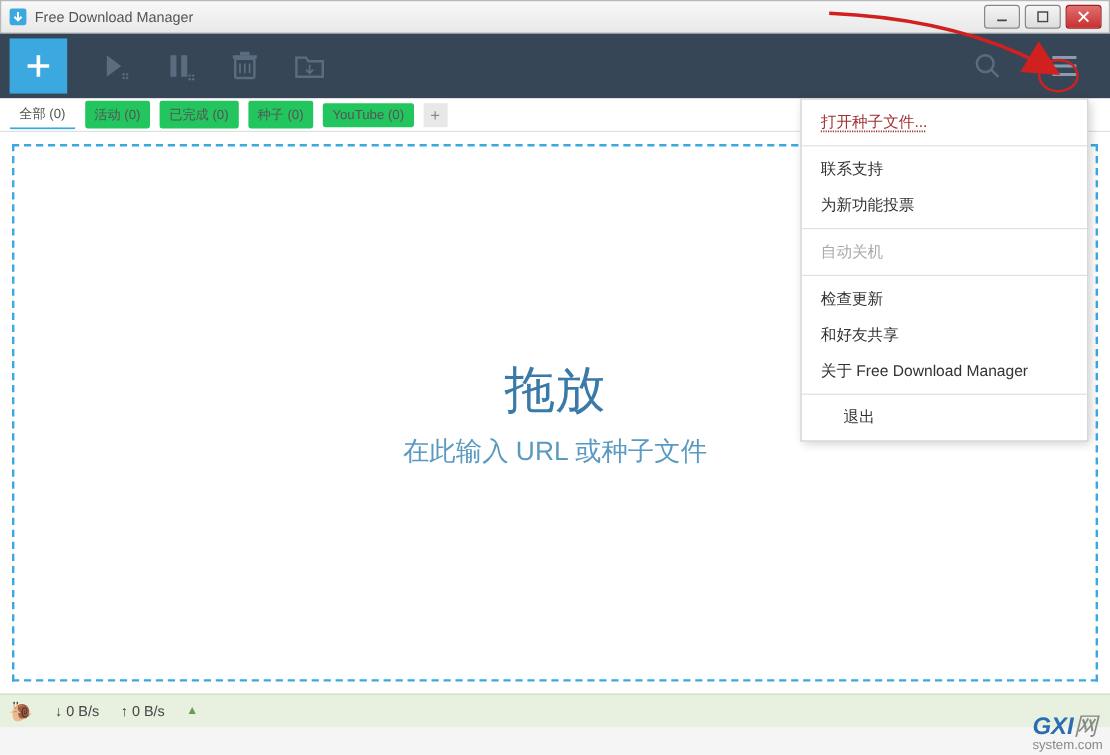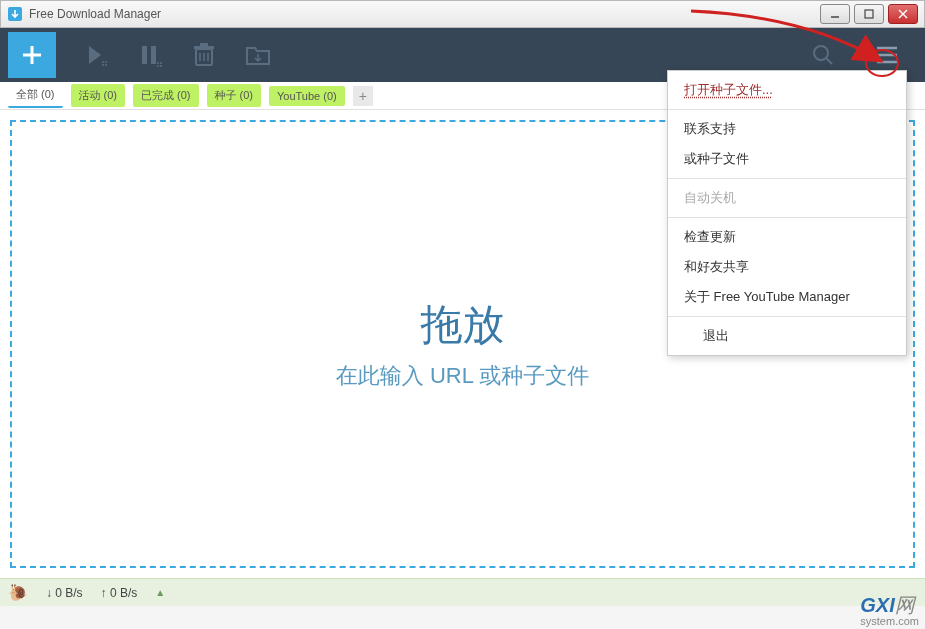--- a/index.html
+++ b/index.html
@@ -15,38 +15,38 @@
 
 
 .toolbar { height: 54px; background: #374656; display: flex; align-items: center; padding: 0 8px; }
 .add-btn { width: 48px; height: 46px; background: #3ba8e0; display: flex; align-items: center; justify-content: center; margin-right: 16px; }
 .tb-btn { width: 48px; height: 44px; display: flex; align-items: center; justify-content: center; margin-right: 6px; color: #5a6d80; }
 .tb-spacer { flex: 1; }
 .tb-right { display: flex; align-items: center; gap: 10px; }
 
 
 .tabs-row { height: 28px; background: #fff; border-bottom: 1px solid #e0e0e0; display: flex; align-items: center; padding: 0 8px; gap: 8px; }
-.tab { font-size: 11px; color: #555; padding: 4px 8px; background: #bef264; border-radius: 2px; }
+.tab { font-size: 11px; color: #555; padding: 4px 8px; background: #22c55e; border-radius: 2px; }
 .tab.active { border-bottom: 2px solid #3ba8e0; background: #fff; }
 .tab-add { width: 20px; height: 20px; background: #e8e8e8; display: flex; align-items: center; justify-content: center; color: #888; font-size: 14px; }
 
 
 .main-area { height: 468px; padding: 10px; background: #fff; }
 .drop-zone { width: 100%; height: 100%; border: 2px dashed #3ba8e0; display: flex; flex-direction: column; align-items: center; justify-content: center; }
 .drop-title { font-size: 42px; color: #3a7aa8; font-weight: 400; margin-bottom: 8px; }
 .drop-sub { font-size: 22px; color: #5a9ac0; }
 
 
 .statusbar { height: 28px; background: #e8f0e0; border-top: 1px solid #cde0c0; display: flex; align-items: center; padding: 0 8px; gap: 18px; font-size: 12px; color: #444; }
 .snail-icon { font-size: 16px; color: #666; }
 .speed { display: flex; align-items: center; gap: 4px; }
 .expand-btn { color: #6a9a5a; font-size: 10px; }
 
 
-.context-menu { position: absolute; top: 70px; right: 18px; width: 240px; background: #fff; border: 1px solid #ccc; box-shadow: 2px 2px 8px rgba(0,0,0,0.2); z-index: 100; }
+.context-menu { position: absolute; top: 82px; right: 18px; width: 240px; background: #fff; border: 1px solid #ccc; box-shadow: 2px 2px 8px rgba(0,0,0,0.2); z-index: 100; }
 .menu-section { border-bottom: 1px solid #e0e0e0; padding: 4px 0; }
 .menu-section:last-child { border-bottom: none; padding-left: 19px; }
 .menu-item { padding: 6px 16px; font-size: 13px; color: #333; cursor: pointer; }
 .menu-item.first-item { color: #a03030; text-decoration: underline dotted #a03030; text-underline-offset: 3px; }
 .menu-item.disabled { color: #aaa; }
 
 
 .red-arrow { position: absolute; top: 6px; left: 686px; width: 210px; height: 70px; z-index: 200; pointer-events: none; }
 .red-ellipse { position: absolute; top: 49px; right: 26px; width: 34px; height: 28px; border: 2px solid #d02020; border-radius: 50%; z-index: 200; pointer-events: none; }
 
@@ -171,29 +171,29 @@
   <span class="speed">↑ 0 B/s</span>
   <span class="expand-btn">▲</span>
 </div>
 
 <div class="context-menu">
   <div class="menu-section">
     <div class="menu-item first-item">打开种子文件...</div>
   </div>
   <div class="menu-section">
     <div class="menu-item">联系支持</div>
-    <div class="menu-item">或种子文件</div>
+    <div class="menu-item">为新功能投票</div>
   </div>
   <div class="menu-section">
     <div class="menu-item disabled">自动关机</div>
   </div>
   <div class="menu-section">
     <div class="menu-item">检查更新</div>
     <div class="menu-item">和好友共享</div>
-    <div class="menu-item">关于 Free YouTube Manager</div>
+    <div class="menu-item">关于 Free Download Manager</div>
   </div>
   <div class="menu-section">
     <div class="menu-item">退出</div>
   </div>
 </div>
 
 <svg class="red-arrow" viewBox="0 0 210 70">
   <defs>
     <marker id="ah" markerWidth="12" markerHeight="12" refX="9" refY="5" orient="auto">
       <path d="M0,0 L10,5 L0,10 Z" fill="#d02020"></path>

